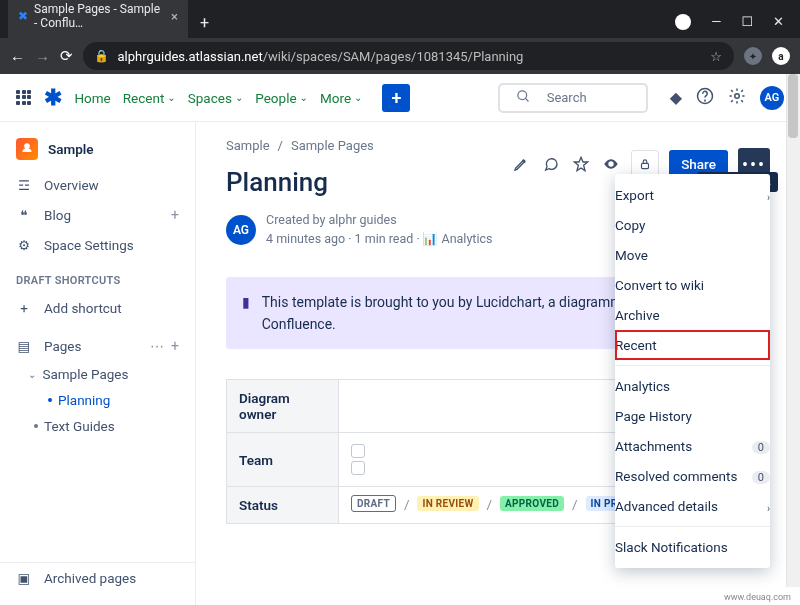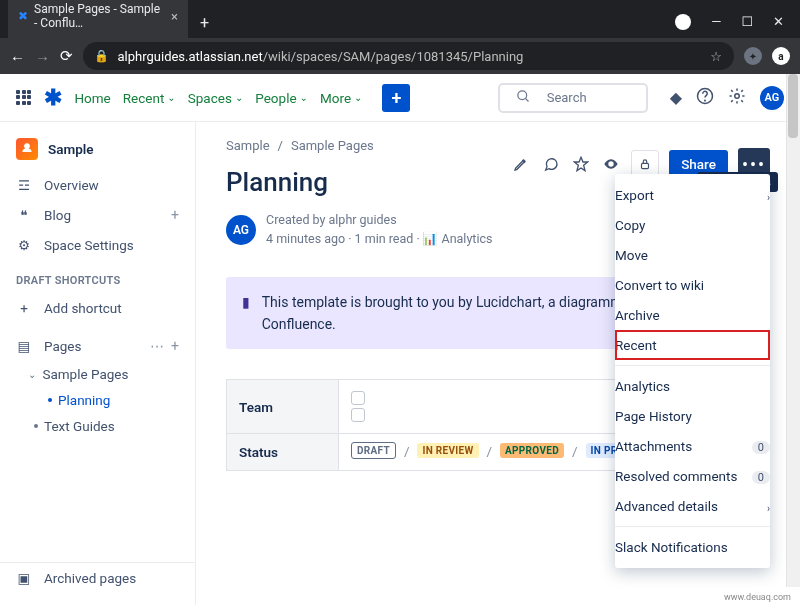--- a/index.html
+++ b/index.html
@@ -78,21 +78,21 @@
 .banner .bico { color: #403294; flex-shrink: 0; }
 
 .ptable { margin-top: 30px; width: 100%; border-collapse: collapse; font-size: 13.5px; }
 .ptable th { background: #f4f5f7; color: #172b4d; font-weight: 600; text-align: left; padding: 10px 12px; border: 1px solid #dfe1e6; width: 112px; }
 .ptable td { border: 1px solid #dfe1e6; padding: 8px 12px; vertical-align: top; }
 .ptable .cb { display: block; width: 14px; height: 14px; border: 1.5px solid #c1c7d0; border-radius: 3px; margin: 3px 0; }
 .statustags { display: flex; gap: 8px; align-items: center; flex-wrap: wrap; }
 .tag { font-size: 10px; font-weight: 700; padding: 2px 5px; border-radius: 3px; letter-spacing: 0.3px; }
 .tag.draft { border: 1px solid #5e6c84; color: #5e6c84; }
 .tag.review { background: #fff0b3; color: #974f0c; }
-.tag.approved { background: #fdba74; color: #006644; }
+.tag.approved { background: #86efac; color: #006644; }
 .tag.prod { background: #deebff; color: #0747a6; }
 .sep { color: #8993a4; }
 
 
 .dropdown { position: absolute; right: 30px; top: 52px; width: 155px; background: #fff; box-shadow: 0 4px 16px rgba(9,30,66,0.25); border-radius: 3px; padding: 6px 0; font-size: 13.5px; color: #172b4d; z-index: 10; }
 .dropdown .di { padding: 7px 0; display: flex; align-items: flex-end; cursor: pointer; }
 .dropdown .di .chev { margin-left: auto; font-size: 10px; color: #42526e; }
 .dropdown .di .badge { margin-left: auto; background: #ebecf0; color: #42526e; font-size: 11px; border-radius: 8px; padding: 0 6px; }
 .dropdown hr { border: none; border-top: 1px solid #ebecf0; margin: 5px 0; }
 .dropdown .di.highlight { outline: 2px solid #d92020; outline-offset: -2px; }
@@ -293,20 +293,24 @@
     </div>
 
     <div class="banner">
       <span class="bico">▮</span>
       <span style="white-space:pre-line;">This template is brought to you by Lucidchart, a diagrammin
 Confluence.</span>
     </div>
 
     <table class="ptable">
       <tbody>
+          <tr>
+            <th>Diagram owner</th>
+            <td></td>
+          </tr>
       <tr>
             <th>Team</th>
             <td>
               <span class="cb"></span>
               <span class="cb"></span>
             </td>
           </tr>
       <tr>
             <th>Status</th>
         <td>

